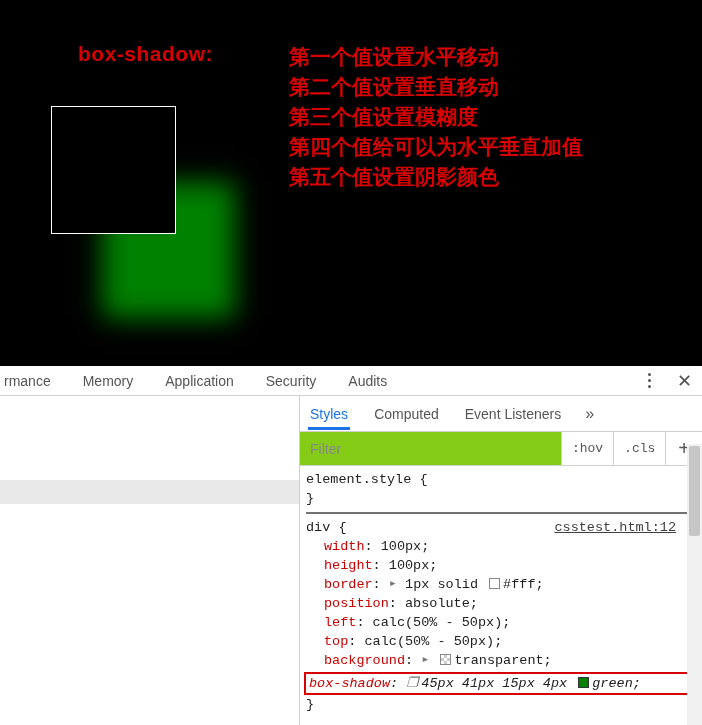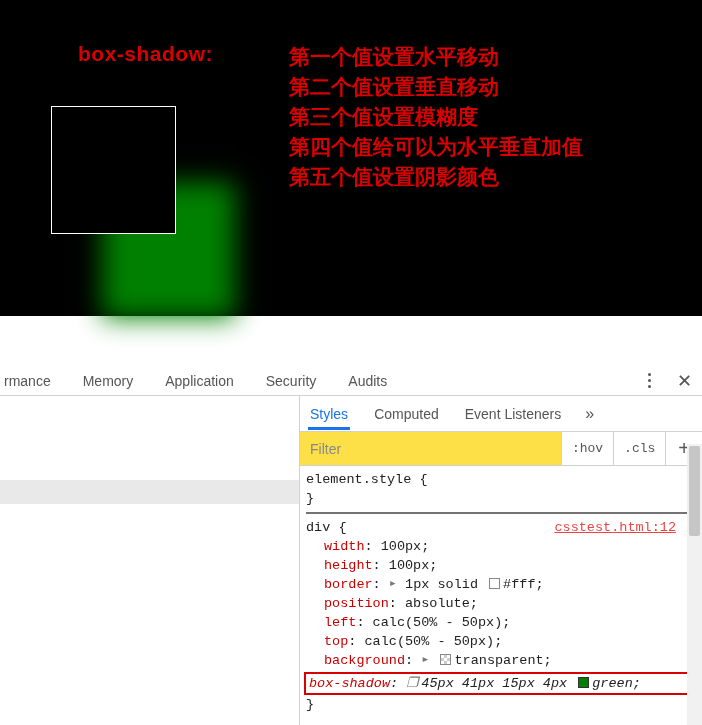--- a/index.html
+++ b/index.html
@@ -9,21 +9,21 @@
     font-family: "Segoe UI", Arial, sans-serif;
     font-size: 13px;
     background: #fff;
     overflow: hidden;
     position: relative;
   }
 
   
   .demo-area {
     background: #000;
-    height: 316px;
+    height: 366px;
     position: relative;
   }
   .demo-title {
     position: absolute;
     left: 78px;
     top: 42px;
     color: #d80000;
     font-weight: 700;
     font-size: 21px;
     letter-spacing: 0.5px;
@@ -124,21 +124,21 @@
     height: 34px;
     border-bottom: 1px solid #d0d0d0;
   }
   .filter-input {
     flex: 1;
     border: none;
     outline: none;
     padding: 0 10px;
     font-size: 14px;
     color: #555;
-    background: #fde047;
+    background: #84cc16;
   }
   .filter-input::placeholder { color: #888; }
   .filter-row .pill {
     border-left: 1px solid #d0d0d0;
     display: flex;
     align-items: center;
     padding: 0 10px;
     font-family: Consolas, "Courier New", monospace;
     font-size: 13px;
     color: #555;
@@ -179,21 +179,21 @@
       linear-gradient(45deg,#ccc 25%,transparent 25%,transparent 75%,#ccc 75%) 0 0/6px 6px,
       linear-gradient(45deg,#ccc 25%,#fff 25%,#fff 75%,#ccc 75%) 3px 3px/6px 6px;
   }
   .swatch.white { background:#fff; }
   .swatch.green { background:green; border-color:#333; }
   .shadow-editor-icon { color:#777; display:inline-block; margin-right:3px; }
   .source-link {
     position: absolute;
     right: 26px;
     top: 52px;
-    color: #ef4444;
+    color: #404040;
     text-decoration: underline;
     font-family: Consolas, "Courier New", monospace;
     font-size: 13.5px;
   }
   .highlight-row {
     border: 2px solid #d80000;
     padding: 0 3px;
     margin: 2px -2px 0 -2px;
     display: inline-block;
     width: calc(100% + 4px);

